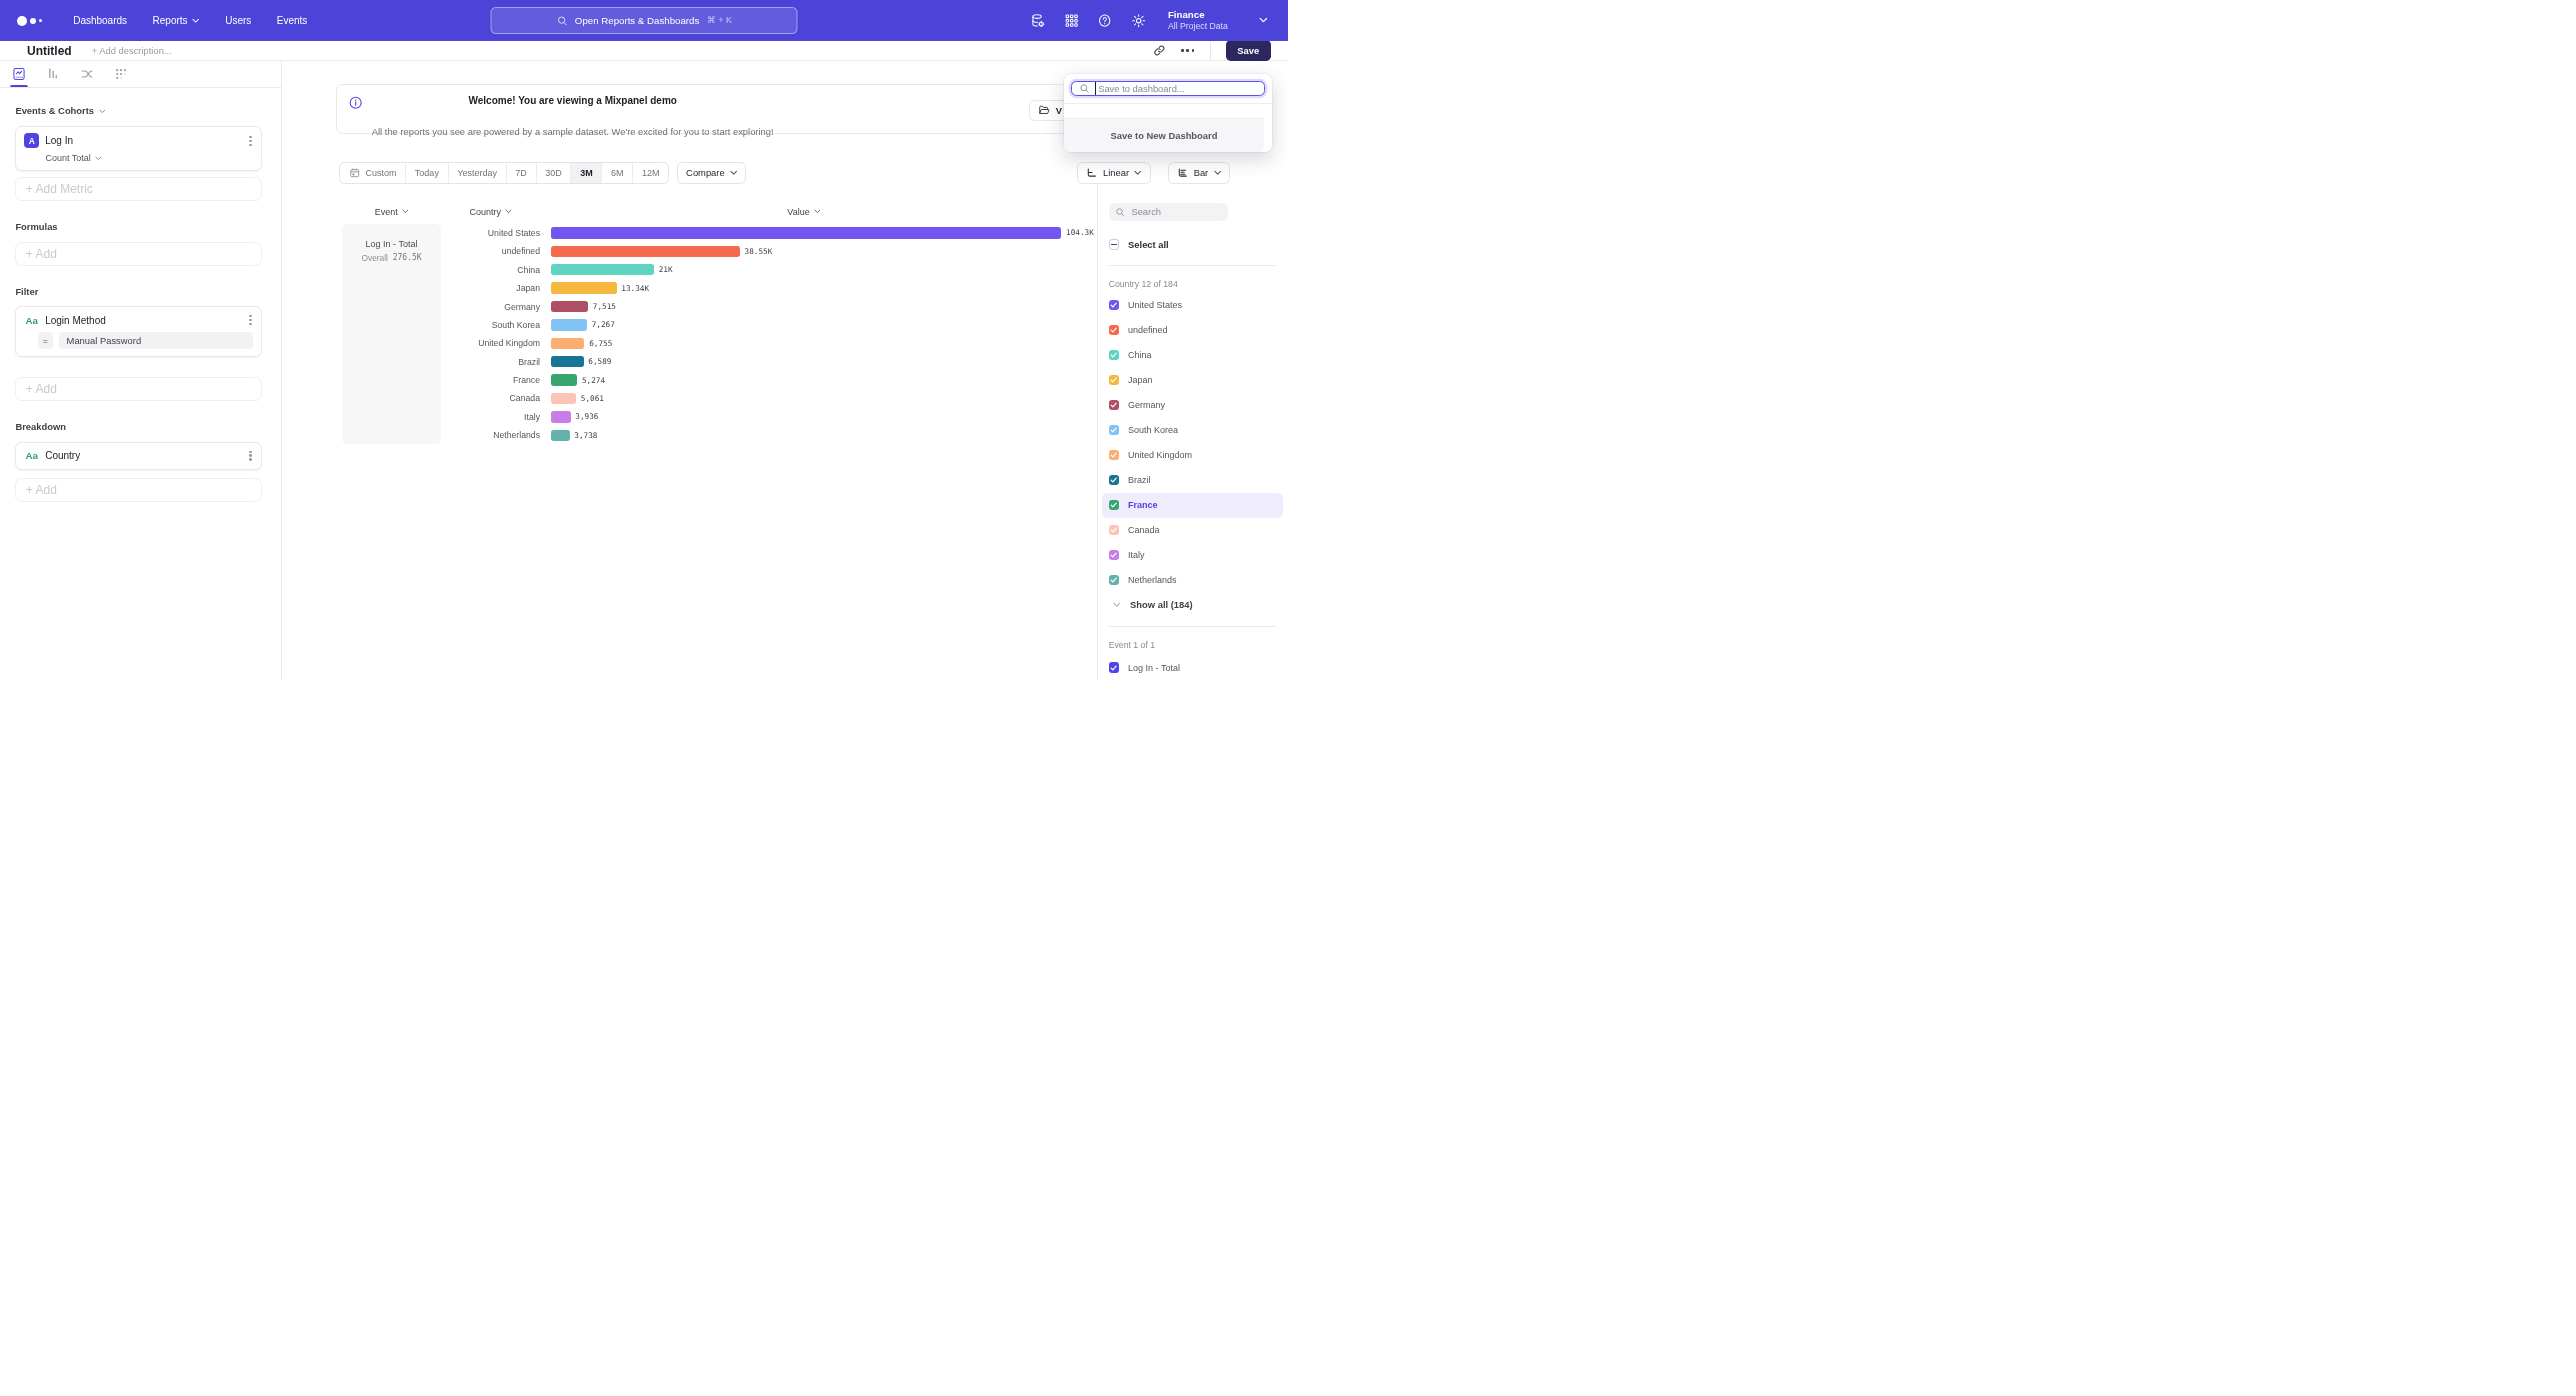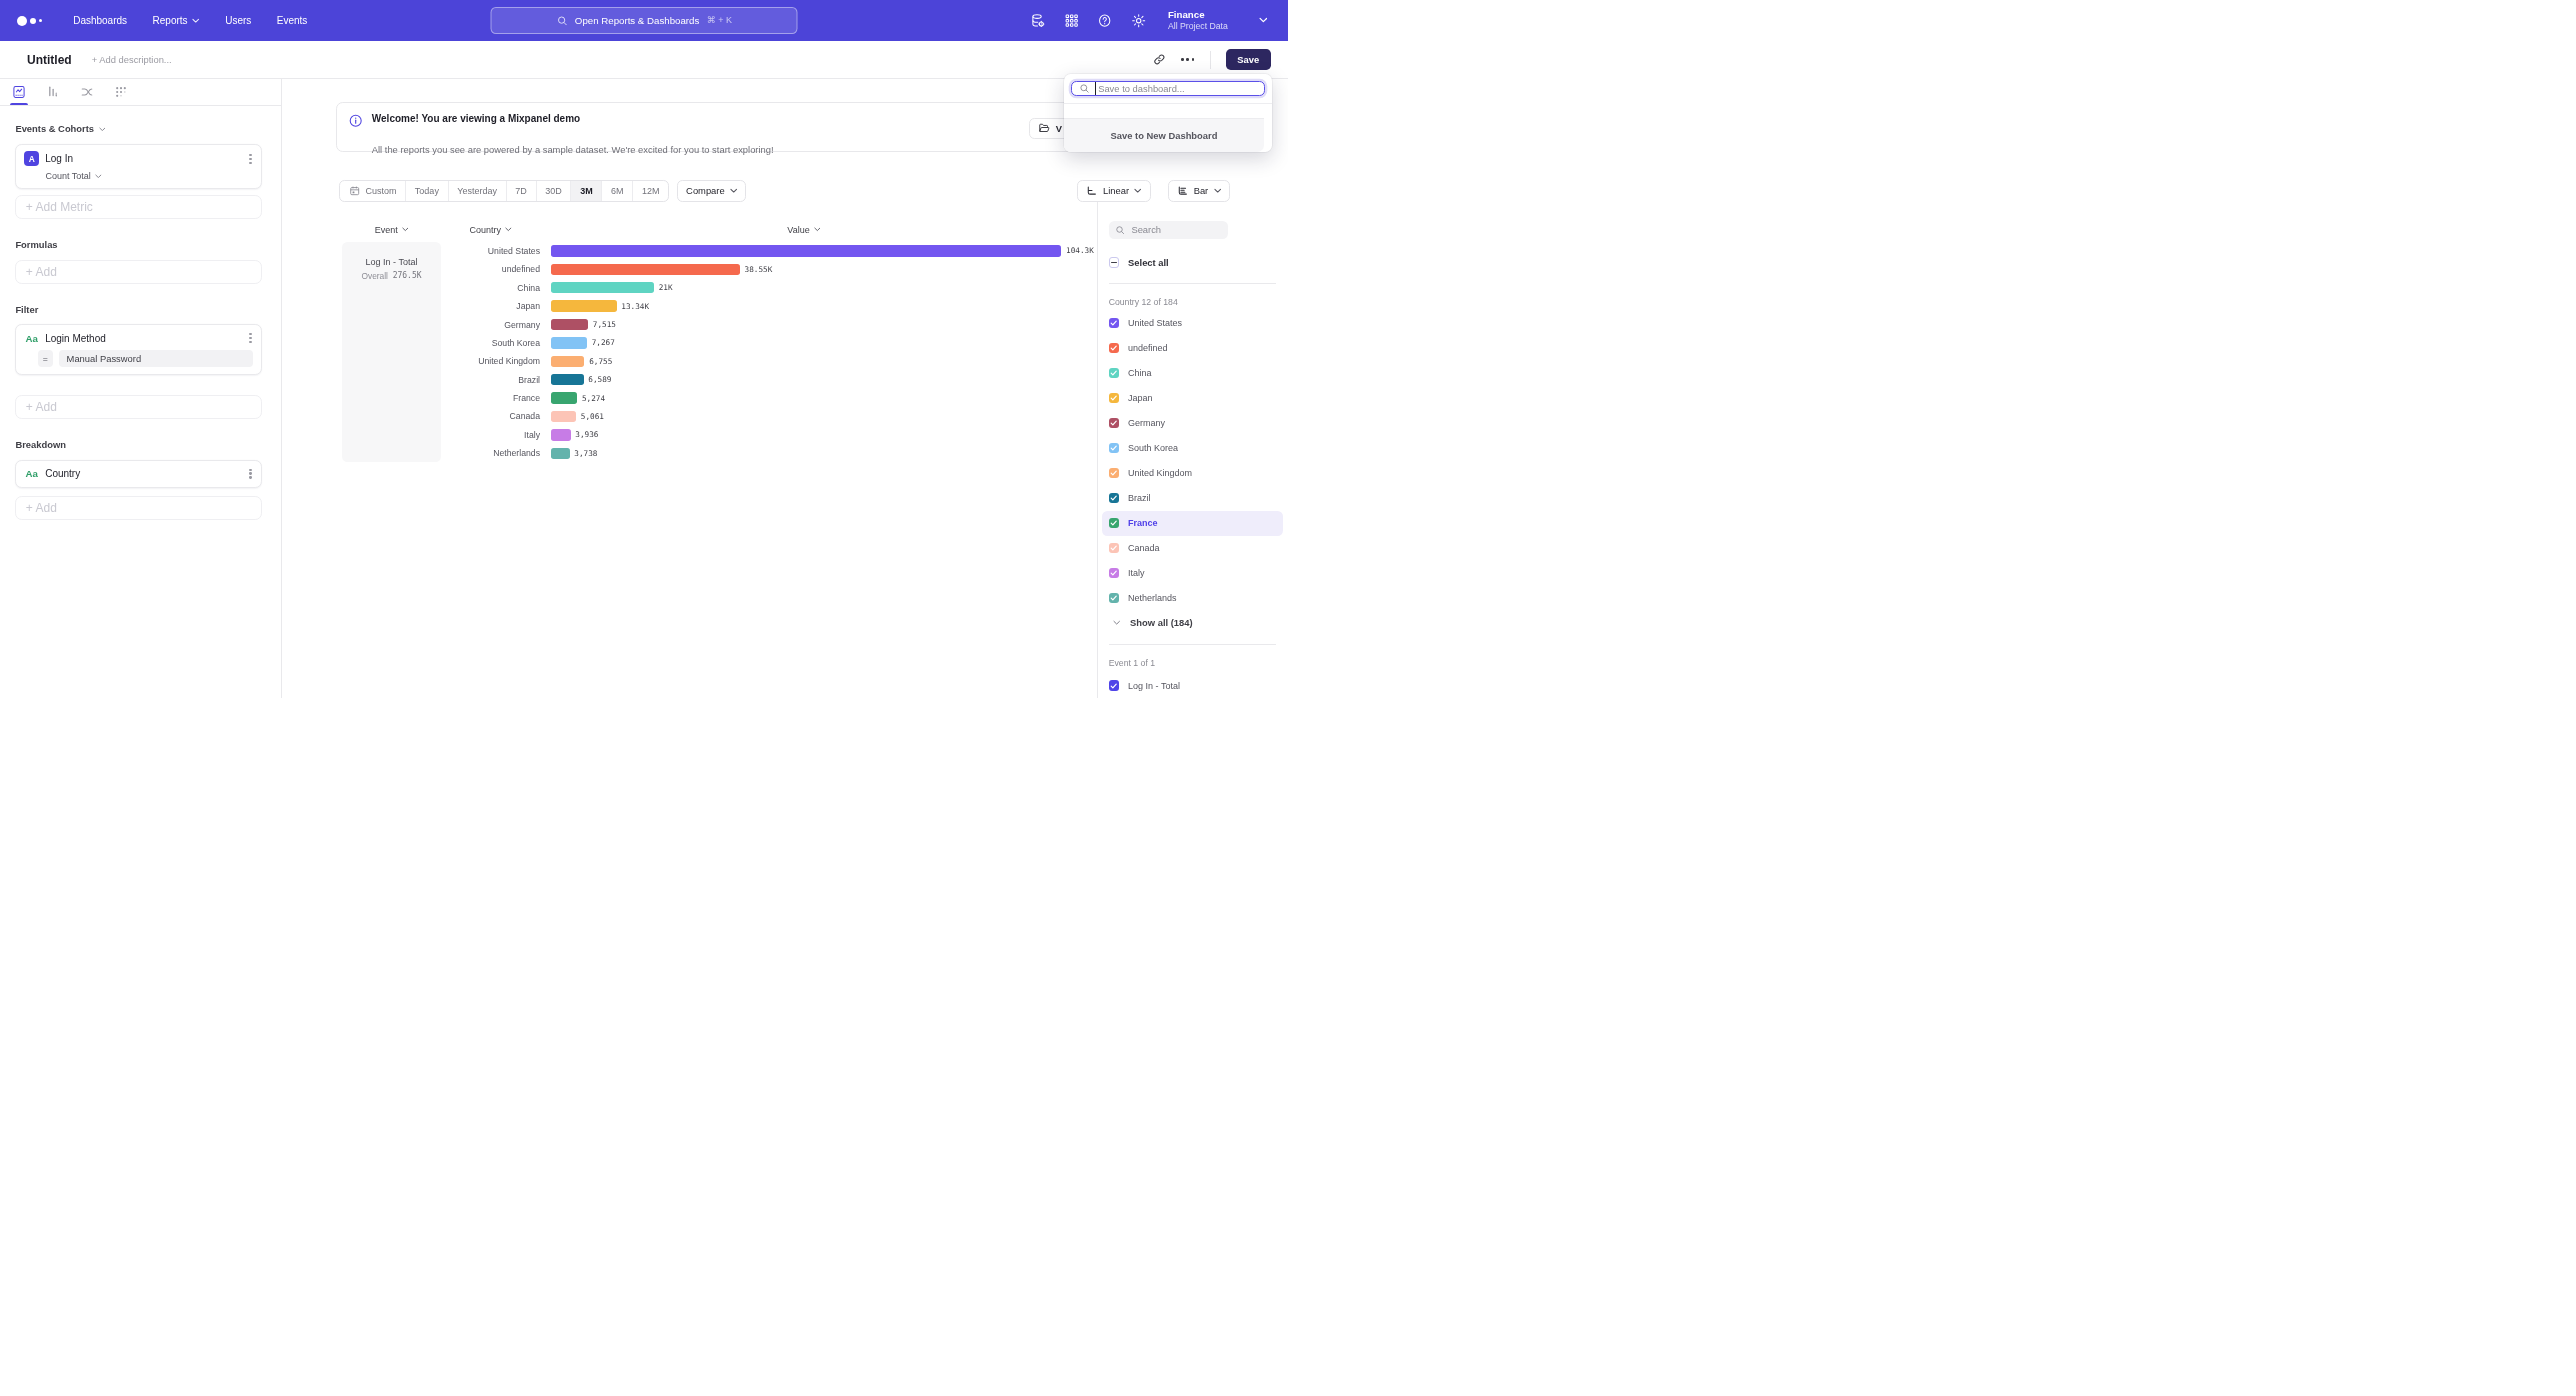--- a/index.html
+++ b/index.html
@@ -21,21 +21,21 @@
   .nav-right { margin-left:auto; display:flex; align-items:center; gap:18px; }
   .nav-icon { width:15.4px; height:15.4px; color:#fff; display:flex; align-items:center; justify-content:center; cursor:pointer; }
   .nav-icon svg { width:15.4px; height:15.4px; }
   .project { display:flex; flex-direction:column; line-height:1.25; margin-left:4px; cursor:pointer; }
   .project .p-name { font-size:9.7px; font-weight:700; }
   .project .p-scope { font-size:8.7px; opacity:.8; }
   .project-chev { margin-left:9.4px; cursor:pointer; }
   .project-chev svg { width:8.7px; height:6px; }
 
   
-  .report-header { height:38px; border-bottom:0.7px solid #e9e9ec; display:flex; align-items:center; padding:0 17.4px 0 27px; background:#fff; }
+  .report-header { height:20px; border-bottom:0.7px solid #e9e9ec; display:flex; align-items:center; padding:0 17.4px 0 27px; background:#fff; }
   .report-title { font-size:12px; font-weight:600; color:#1d1d26; }
   .report-desc { margin-left:20px; font-size:9.4px; color:#9b9ba3; cursor:text; }
   .header-actions { margin-left:auto; display:flex; align-items:center; gap:15.4px; }
   .icon-btn { color:#3b3b42; cursor:pointer; display:flex; align-items:center; }
   .icon-btn svg { width:12.7px; height:12.7px; }
   .dots-h { display:flex; gap:2.7px; }
   .dots-h i { width:2.7px; height:2.7px; border-radius:50%; background:#3b3b42; }
   .vdiv { width:0.7px; height:18px; background:#e6e6e9; }
   .save-btn { background:#2d2760; color:#fff; font-size:9.4px; font-weight:700; padding:5.4px 11.4px; border-radius:4.7px; border:none; cursor:pointer; }
 
@@ -64,21 +64,21 @@
   .ghost { border:0.7px solid #efeff2; border-radius:6.7px; height:24px; display:flex; align-items:center; gap:6px; padding:0 9.4px; font-size:12px; color:#c9c9d1; cursor:pointer; }
   .chips-row { margin-top:5.4px; margin-left:13.4px; display:flex; align-items:center; }
   .chip-eq { width:14.8px; height:17.4px; background:#f2f2f4; border-radius:4px; font-size:8.7px; color:#55555e; display:flex; align-items:center; justify-content:center; }
   .chip-val { flex:1; height:17.4px; background:#f2f2f4; border-radius:4px; margin-left:6px; font-size:9.4px; color:#3f3f46; display:flex; align-items:center; padding:0 8px; }
 
   
   .main-zone { flex:1; display:flex; flex-direction:column; min-width:0; }
   .banner { margin:23px 200px 0 54px; height:50px; border:0.7px solid #e8e8eb; border-radius:6.7px; padding:10px 12px; display:flex; gap:9.4px; position:relative; background:#fff; }
   .banner-icon { margin-top:1.3px; flex:none; }
   .banner-icon svg { width:13.4px; height:13.4px; }
-  .banner-title { font-size:10px; font-weight:700; color:#1d1d26; }
+  .banner-title { font-size:10px; font-weight:700; color:#1d1d26;text-align:center; }
   .banner-sub { margin-top:20px; font-size:9.4px; color:#6e6e76; }
   .banner-btn { position:absolute; right:0.7px; top:14.8px; height:21px; width:57px; border:0.7px solid #e6e6e9; border-radius:5.4px; background:#fff;
     display:flex; align-items:center; gap:6px; padding:0 7.4px; font-size:9.4px; font-weight:600; color:#2a2a32; cursor:pointer; z-index:1; }
   .banner-btn svg { width:12px; height:12px; flex:none; }
 
   .controls-row { margin-top:28px; padding:0 58px 0 57px; display:flex; align-items:flex-start; height:21.5px; flex:none; }
   .date-group { display:flex; border:0.7px solid #e4e4e8; border-radius:5.4px; height:21.5px; overflow:hidden; background:#fff; }
   .seg { padding:0 8.7px; font-size:9px; color:#73737b; display:flex; align-items:center; gap:5.4px; border-right:0.7px solid #ececef; cursor:pointer; white-space:nowrap; }
   .seg:last-child { border-right:none; }
   .seg.selected { background:#f2f2f4; color:#1d1d26; font-weight:600; }

